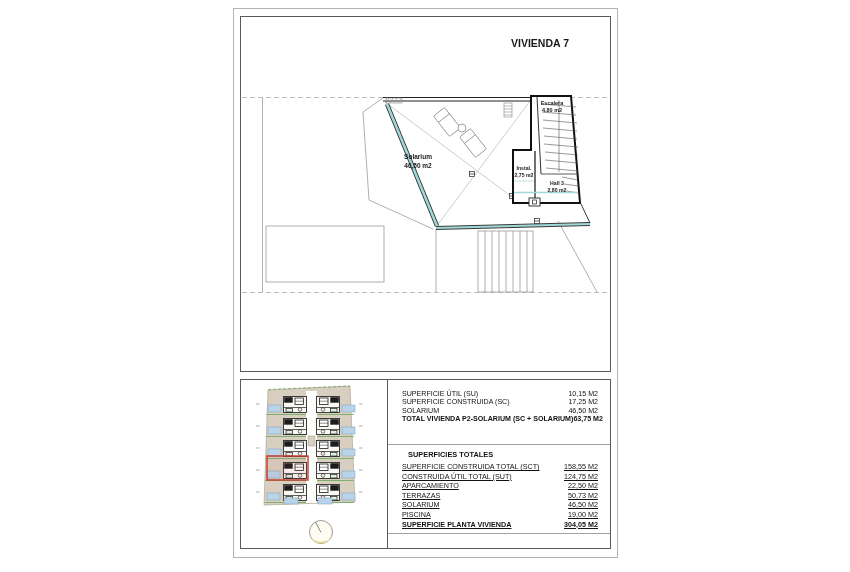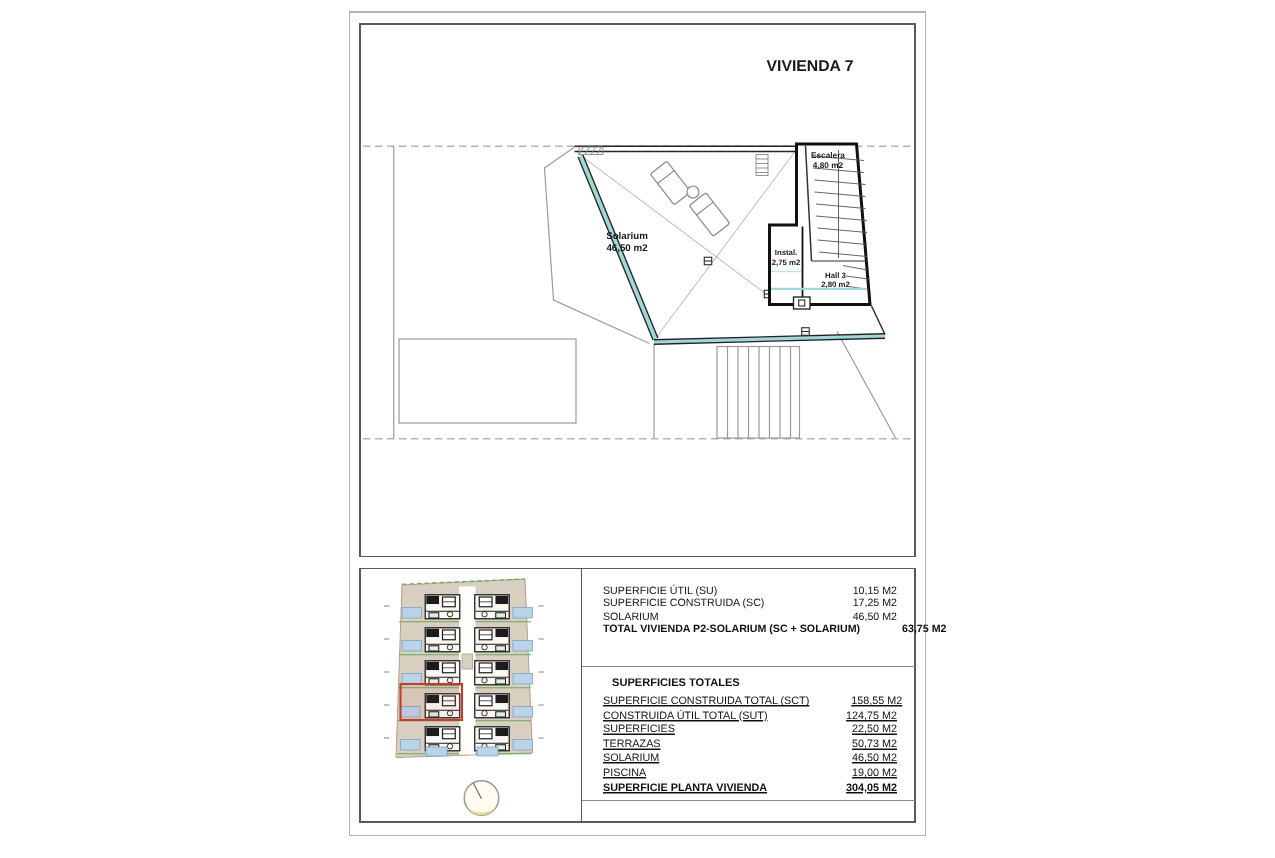--- a/index.html
+++ b/index.html
@@ -11,21 +11,21 @@
   
   .sec{position:absolute;width:224px;}
   .sec1{left:387px;top:385px;}
   .sec1 .hdr{text-align:right;padding-right:13px;font-weight:bold;font-size:7.6px;line-height:9px;}
   .sec1 .rows{margin-top:5px;padding:0 13px 0 15px;}
   .sec1 .trow{line-height:8.3px;font-size:7.1px;}
   .sec2{left:387px;top:450px;}
   .sec2 .hdr{padding-left:21px;font-weight:bold;font-size:7.4px;line-height:9px;}
   .sec2 .rows{margin-top:3px;padding:0 13px 0 15px;}
   .sec2 .trow{line-height:9.6px;font-size:7.2px;text-decoration:underline;}
-  .trow{display:flex;justify-content:space-between;white-space:nowrap;gap:28px;}
+  .trow{display:flex;justify-content:space-between;white-space:nowrap;}
   .trow.bold{font-weight:bold;}
   .tv{text-align:left;}
   .tfooter{position:absolute;left:387px;top:536px;width:224px;text-align:center;
            font-weight:bold;font-size:7.1px;line-height:9px;white-space:nowrap;}
 </style>
 </head>
 <body>
 
 <div class="canvas">
 
@@ -271,21 +271,21 @@
   <div class="rows">
     <div class="trow">
           <span class="tl">SUPERFICIE CONSTRUIDA TOTAL (SCT)</span>
           <span class="tv">158,55 M2</span>
         </div>
     <div class="trow">
           <span class="tl">CONSTRUIDA ÚTIL TOTAL (SUT)</span>
           <span class="tv">124,75 M2</span>
         </div>
     <div class="trow">
-          <span class="tl">SUPERFICIES</span>
+          <span class="tl">APARCAMIENTO</span>
           <span class="tv">22,50 M2</span>
         </div>
     <div class="trow">
           <span class="tl">TERRAZAS</span>
           <span class="tv">50,73 M2</span>
         </div>
     <div class="trow">
           <span class="tl">SOLARIUM</span>
           <span class="tv">46,50 M2</span>
         </div>

